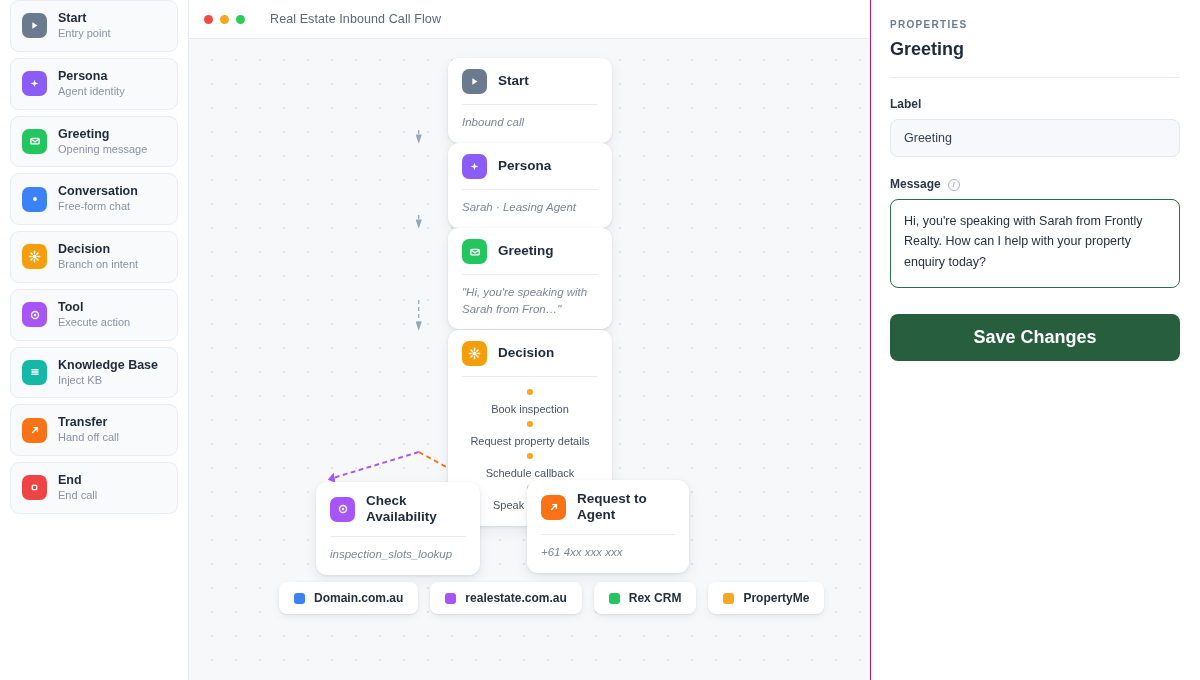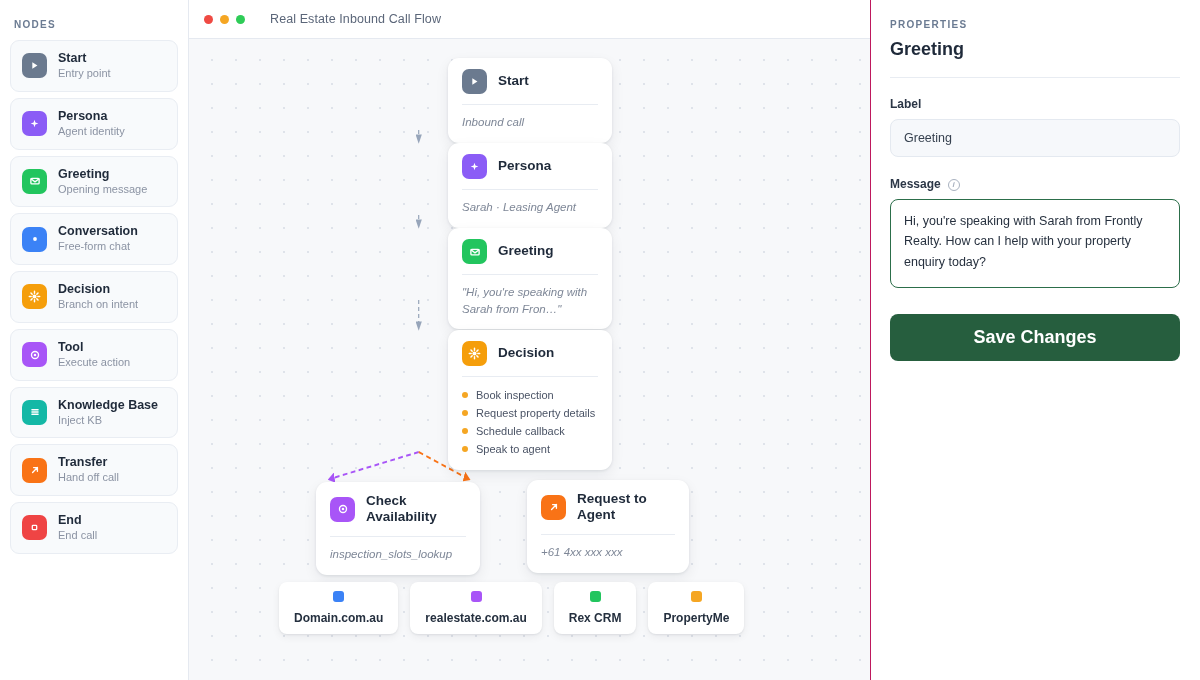--- a/index.html
+++ b/index.html
@@ -132,37 +132,37 @@
   }
   .fn-title { font-size: 13.5px; font-weight: bold; color: #1f2a3a; line-height: 1.22; }
   .fn-rule { height: 1px; background: #e8ecf2; margin: 10px 0 9px 0; }
   .fn-desc { font-size: 11.5px; font-style: italic; color: #7e8797; line-height: 1.45; }
 
   .fn-list { list-style: none; }
   .fn-list li {
     display: flex; align-items: center; gap: 8px;
     font-size: 11px; color: #47506180; color: #4a5365;
     padding: 3px 0;
+    flex-direction: column;
   }
   .bullet { width: 6px; height: 6px; border-radius: 50%; flex: 0 0 6px; background: #f5a623; }
 
   
   .chips { position: absolute; display: flex; gap: 12px; }
   .chip {
     display: flex; align-items: center; gap: 9px;
     background: #ffffff;
     border-radius: 8px;
     box-shadow: 0 1px 2px rgba(16,24,40,.08), 0 3px 9px rgba(16,24,40,.06);
     padding: 9px 15px;
     font-size: 12px;
     font-weight: bold;
     color: #25303f;
     cursor: pointer;
     white-space: nowrap;
-    flex-direction: column;
   }
   .chip-sw { width: 11px; height: 11px; border-radius: 3px; flex: 0 0 11px; }
 
   
   .props {
     width: 330px;
     flex: 0 0 330px;
     height: 680px;
     background: #ffffff;
     border-left: 1px solid #be185d;
@@ -247,21 +247,20 @@
     line-height: 1;
     cursor: pointer;
   }
 </style>
 </head>
 <body>
 
 <div id="app">
 
   <aside class="sidebar">
-    <div class="sidebar-heading">NODES</div>
     <div id="sidebar-list">
         <div class="node-item">
           <span class="node-icon" style="background:#6b7a8f">
             <svg width="11" height="11" viewBox="0 0 12 12">
               <path d="M3.6 2.4 L9.2 6 L3.6 9.6 Z" fill="#fff"></path>
             </svg>
           </span>
           <span class="node-texts">
             <span class="node-title">Start</span>
             <span class="node-sub">Entry point</span>

